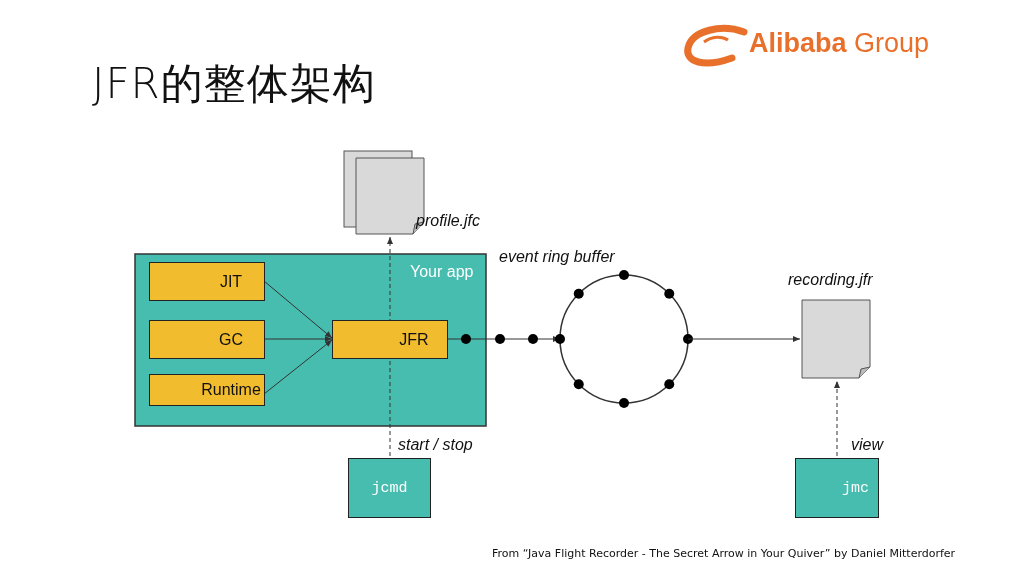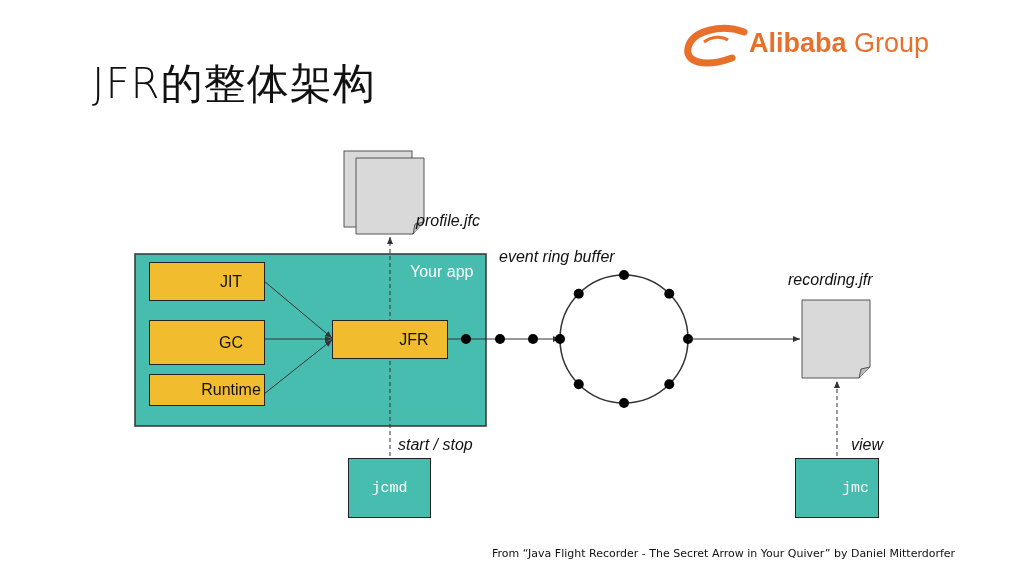--- a/index.html
+++ b/index.html
@@ -73,21 +73,21 @@
       <circle cx="624" cy="275" r="5" fill="#000"></circle>
       <circle cx="669.2548339959391" cy="293.74516600406093" r="5" fill="#000"></circle>
     </g>
 
   <line x1="688" y1="339" x2="800" y2="339" stroke="#333" stroke-width="1" marker-end="url(#arr)"></line>
 </svg>
 
 <div class="app-label">Your app</div>
 
 <div class="box" style="left:149px;top:262px;width:116px;height:39px;">JIT</div>
-<div class="box" style="left:149px;top:320px;width:116px;height:45px;">GC</div>
+<div class="box" style="left:149px;top:320px;width:116px;height:39px;">GC</div>
 <div class="box" style="left:149px;top:374px;width:116px;height:32px;">Runtime</div>
 <div class="box" style="left:332px;top:320px;width:116px;height:39px;">JFR</div>
 
 <div class="lbl" style="left:416px;top:187px;margin-top:25px;">profile.jfc</div>
 <div class="lbl" style="left:499px;top:248px;">event ring buffer</div>
 <div class="lbl" style="left:788px;top:271px;">recording.jfr</div>
 <div class="lbl" style="left:398px;top:436px;">start / stop</div>
 <div class="lbl" style="left:851px;top:436px;">view</div>
 
 <div class="cmd" style="left:348px;top:458px;width:83px;height:60px;">jcmd</div>

